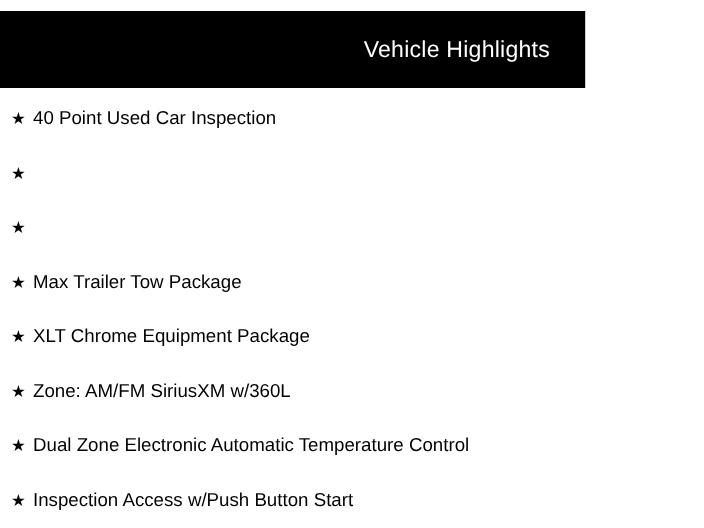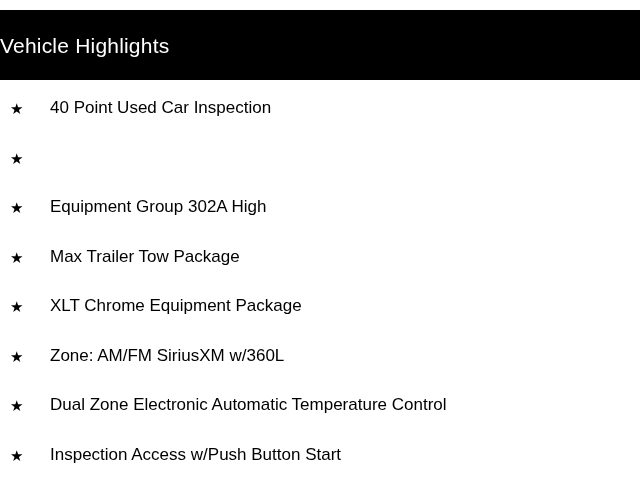--- a/index.html
+++ b/index.html
@@ -17,27 +17,28 @@
     position: relative;
     width: 640px;
     height: 480px;
     background: #ffffff;
     box-sizing: border-box;
   }
   .header-bar {
     position: absolute;
     left: 0;
     top: 10px;
-    width: 640px;
+    width: 532px;
     height: 70px;
     background: #000000;
     display: flex;
     align-items: center;
-    justify-content: flex-start;
+    justify-content: flex-end;
     box-sizing: border-box;
+    padding-right: 32px;
   }
   .header-title {
     color: #ffffff;
     font-size: 21px;
     font-weight: normal;
     letter-spacing: 0.2px;
     line-height: 1;
   }
   .highlights {
     position: absolute;
@@ -63,21 +64,20 @@
     flex: 0 0 20px;
     text-align: left;
     padding-top: 11px;
   }
   .highlight-label {
     color: #000000;
     font-size: 17px;
     line-height: 20px;
     padding-top: 10px;
     white-space: nowrap;
-    margin-left: 20px;
   }
 </style>
 </head>
 <body>
 
 <div class="page">
 
   <div class="header-bar">
     <div class="header-title">Vehicle Highlights</div>
   </div>
@@ -88,21 +88,20 @@
       <span class="bullet-star">★</span>
       <span class="highlight-label">40 Point Used Car Inspection</span>
     </li>
 
     <li class="highlight-item">
       <span class="bullet-star">★</span>
     </li>
 
     <li class="highlight-item">
       <span class="bullet-star">★</span>
-      <span class="highlight-label">Equipment Group 302A High</span>
     </li>
 
     <li class="highlight-item">
       <span class="bullet-star">★</span>
       <span class="highlight-label">Max Trailer Tow Package</span>
     </li>
 
     <li class="highlight-item">
       <span class="bullet-star">★</span>
       <span class="highlight-label">XLT Chrome Equipment Package</span>

